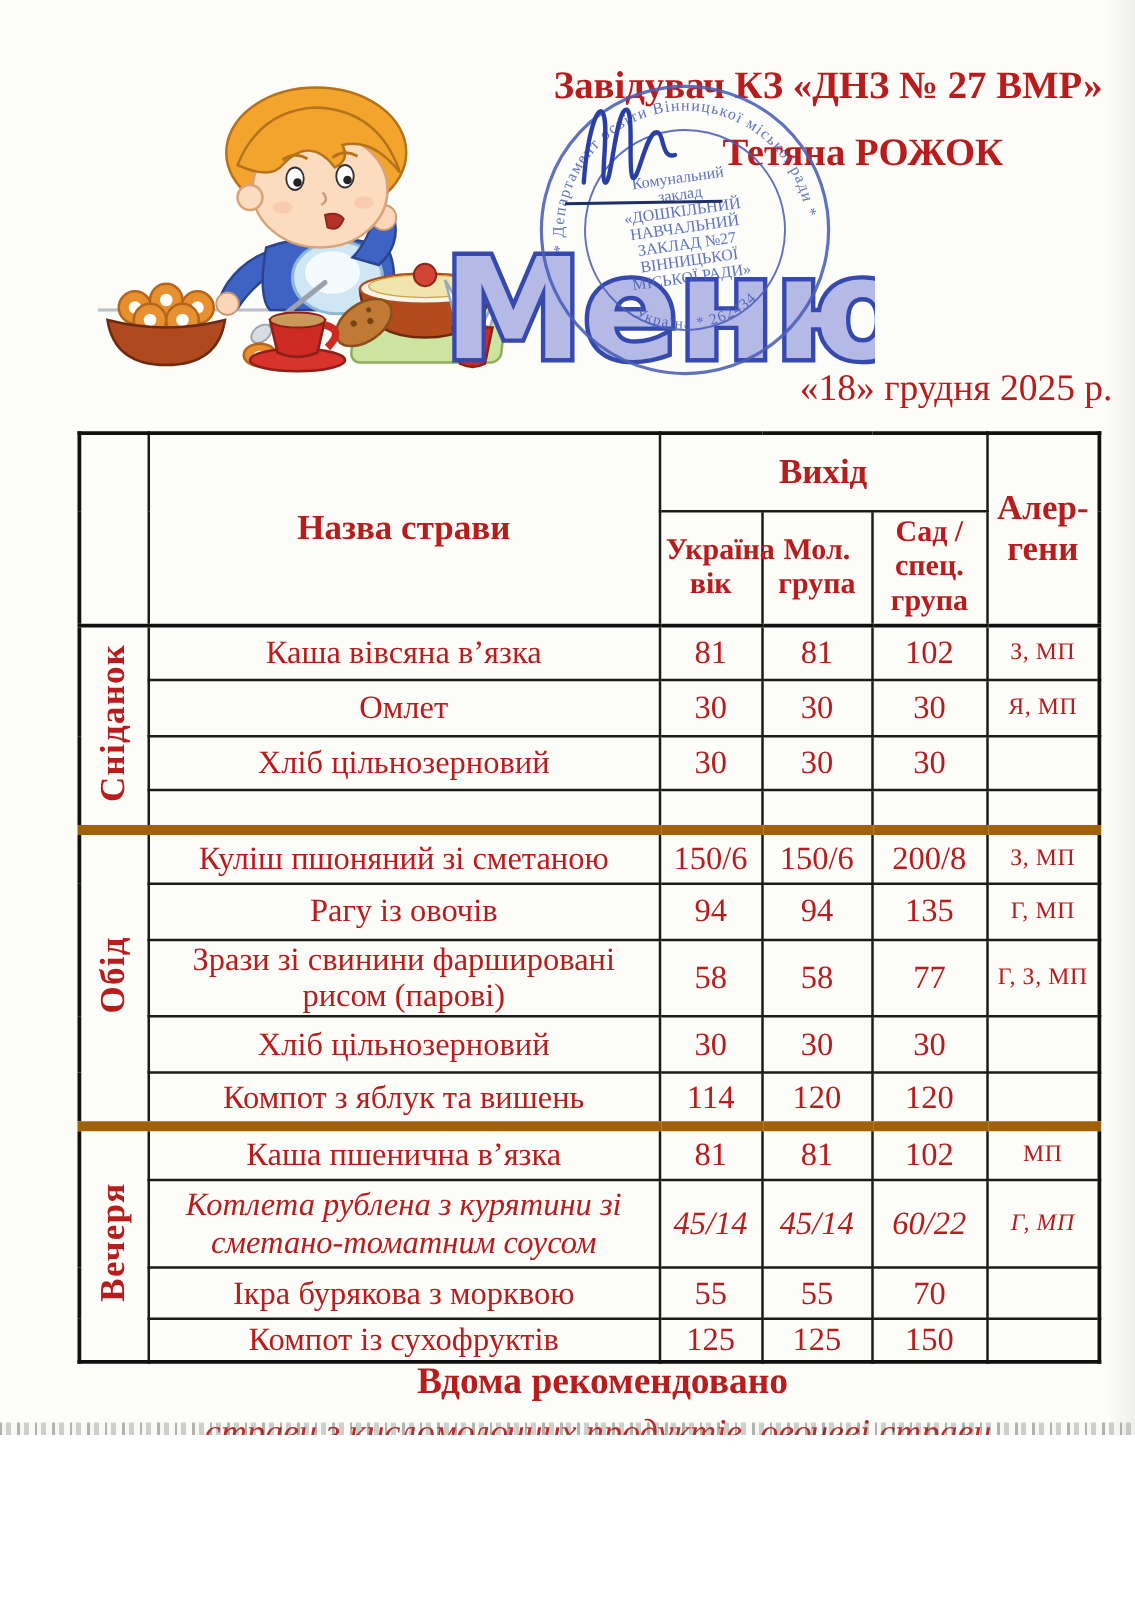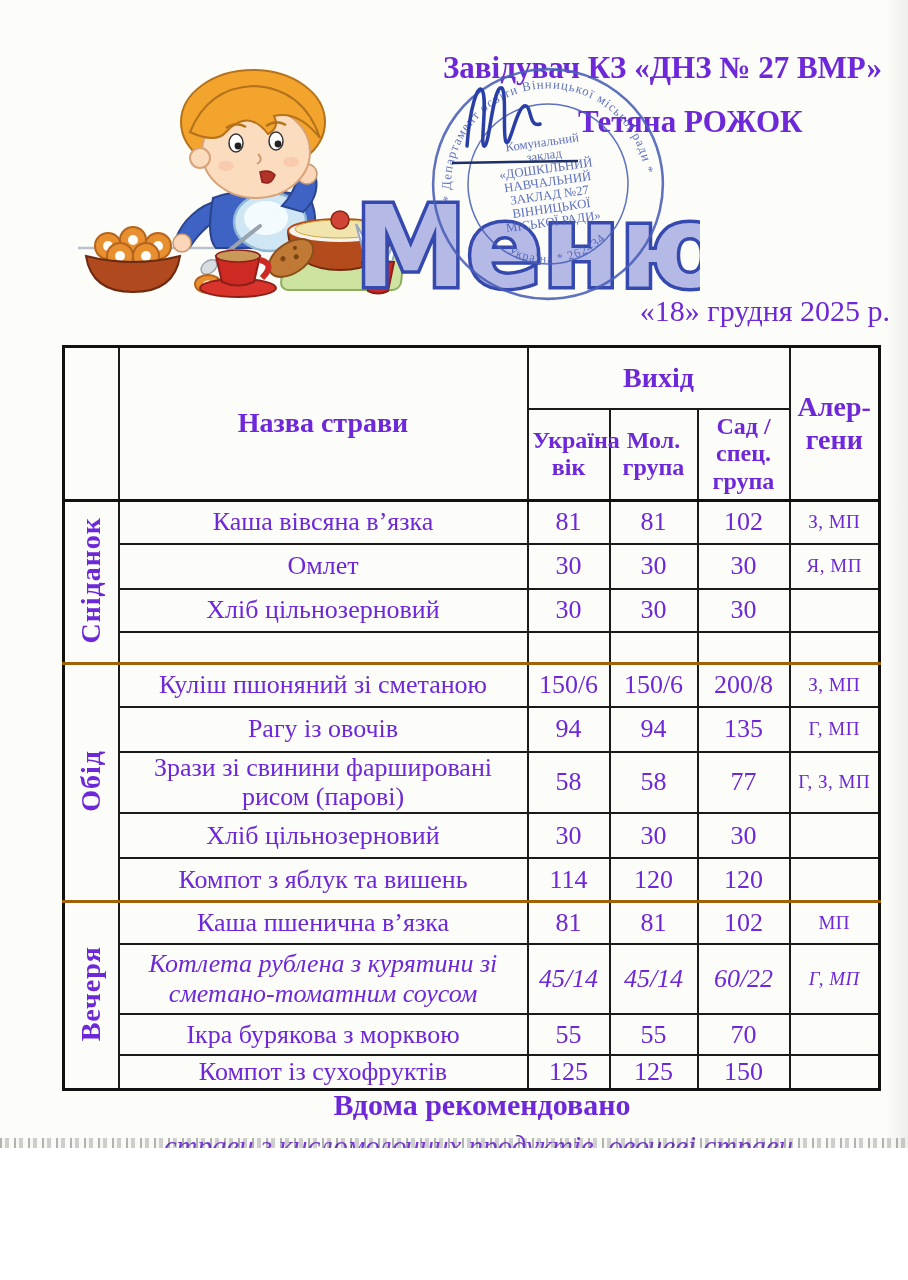--- a/index.html
+++ b/index.html
@@ -1,31 +1,31 @@
 <!DOCTYPE html>
 <html><head>
 <meta charset="utf-8">
 <style>
   html,body{margin:0;padding:0;}
   .page{position:relative;width:908px;height:1148px;background:#fcfcf9;overflow:hidden;
-        font-family:"Liberation Serif", serif;color:#6d28d9;}
+        font-family:"Liberation Serif", serif;color:#b91c1c;}
   
   .title-line{position:absolute;top:50px;left:443px;font-size:31px;font-weight:bold;white-space:nowrap;z-index:2;}
   .signee{position:absolute;top:104px;left:578px;font-size:31px;font-weight:bold;white-space:nowrap;z-index:2;}
   .date-line{position:absolute;top:294px;right:18px;font-size:30px;white-space:nowrap;z-index:2;}
   .menu-title-svg{position:absolute;left:350px;top:166px;z-index:3;}
   .stamp-svg{position:absolute;left:422px;top:64px;z-index:4;opacity:.88;transform:rotate(-8deg);}
   .sig-svg{position:absolute;left:452px;top:76px;z-index:5;}
   .illu-svg{position:absolute;left:78px;top:50px;z-index:1;}
   
   .menu-table{position:absolute;left:62px;top:345px;border-collapse:collapse;table-layout:fixed;
               width:816px;background:transparent;z-index:2;}
   .menu-table td,.menu-table th{border:2px solid #1b1b1b;padding:0 4px;text-align:center;vertical-align:middle;}
   .menu-table{border:3px solid #111;}
-  .menu-table .sec-top td{border-top:3px solid #a16207;}
+  .menu-table .sec-top td{border-top:8px solid #a16207;}
   .menu-table .body-first td{border-top:3px solid #111;}
   .h1{height:62px;} .h2{height:92px;}
   .hA{height:43px;} .hB{height:45px;} .hC{height:32px;} .hD{height:56px;} .hE{height:70px;font-style:italic;}
   .hF{height:41px;} .hG{height:34px;}
   .menu-table th{font-weight:bold;font-size:28px;line-height:1.15;}
   .menu-table th.sub{font-size:24px;}
   .dish{font-size:26px;line-height:1.15;}
   .num{font-size:26px;}
   .alg{font-size:19px;letter-spacing:.5px;}
   .meal-cell{padding:0;}

